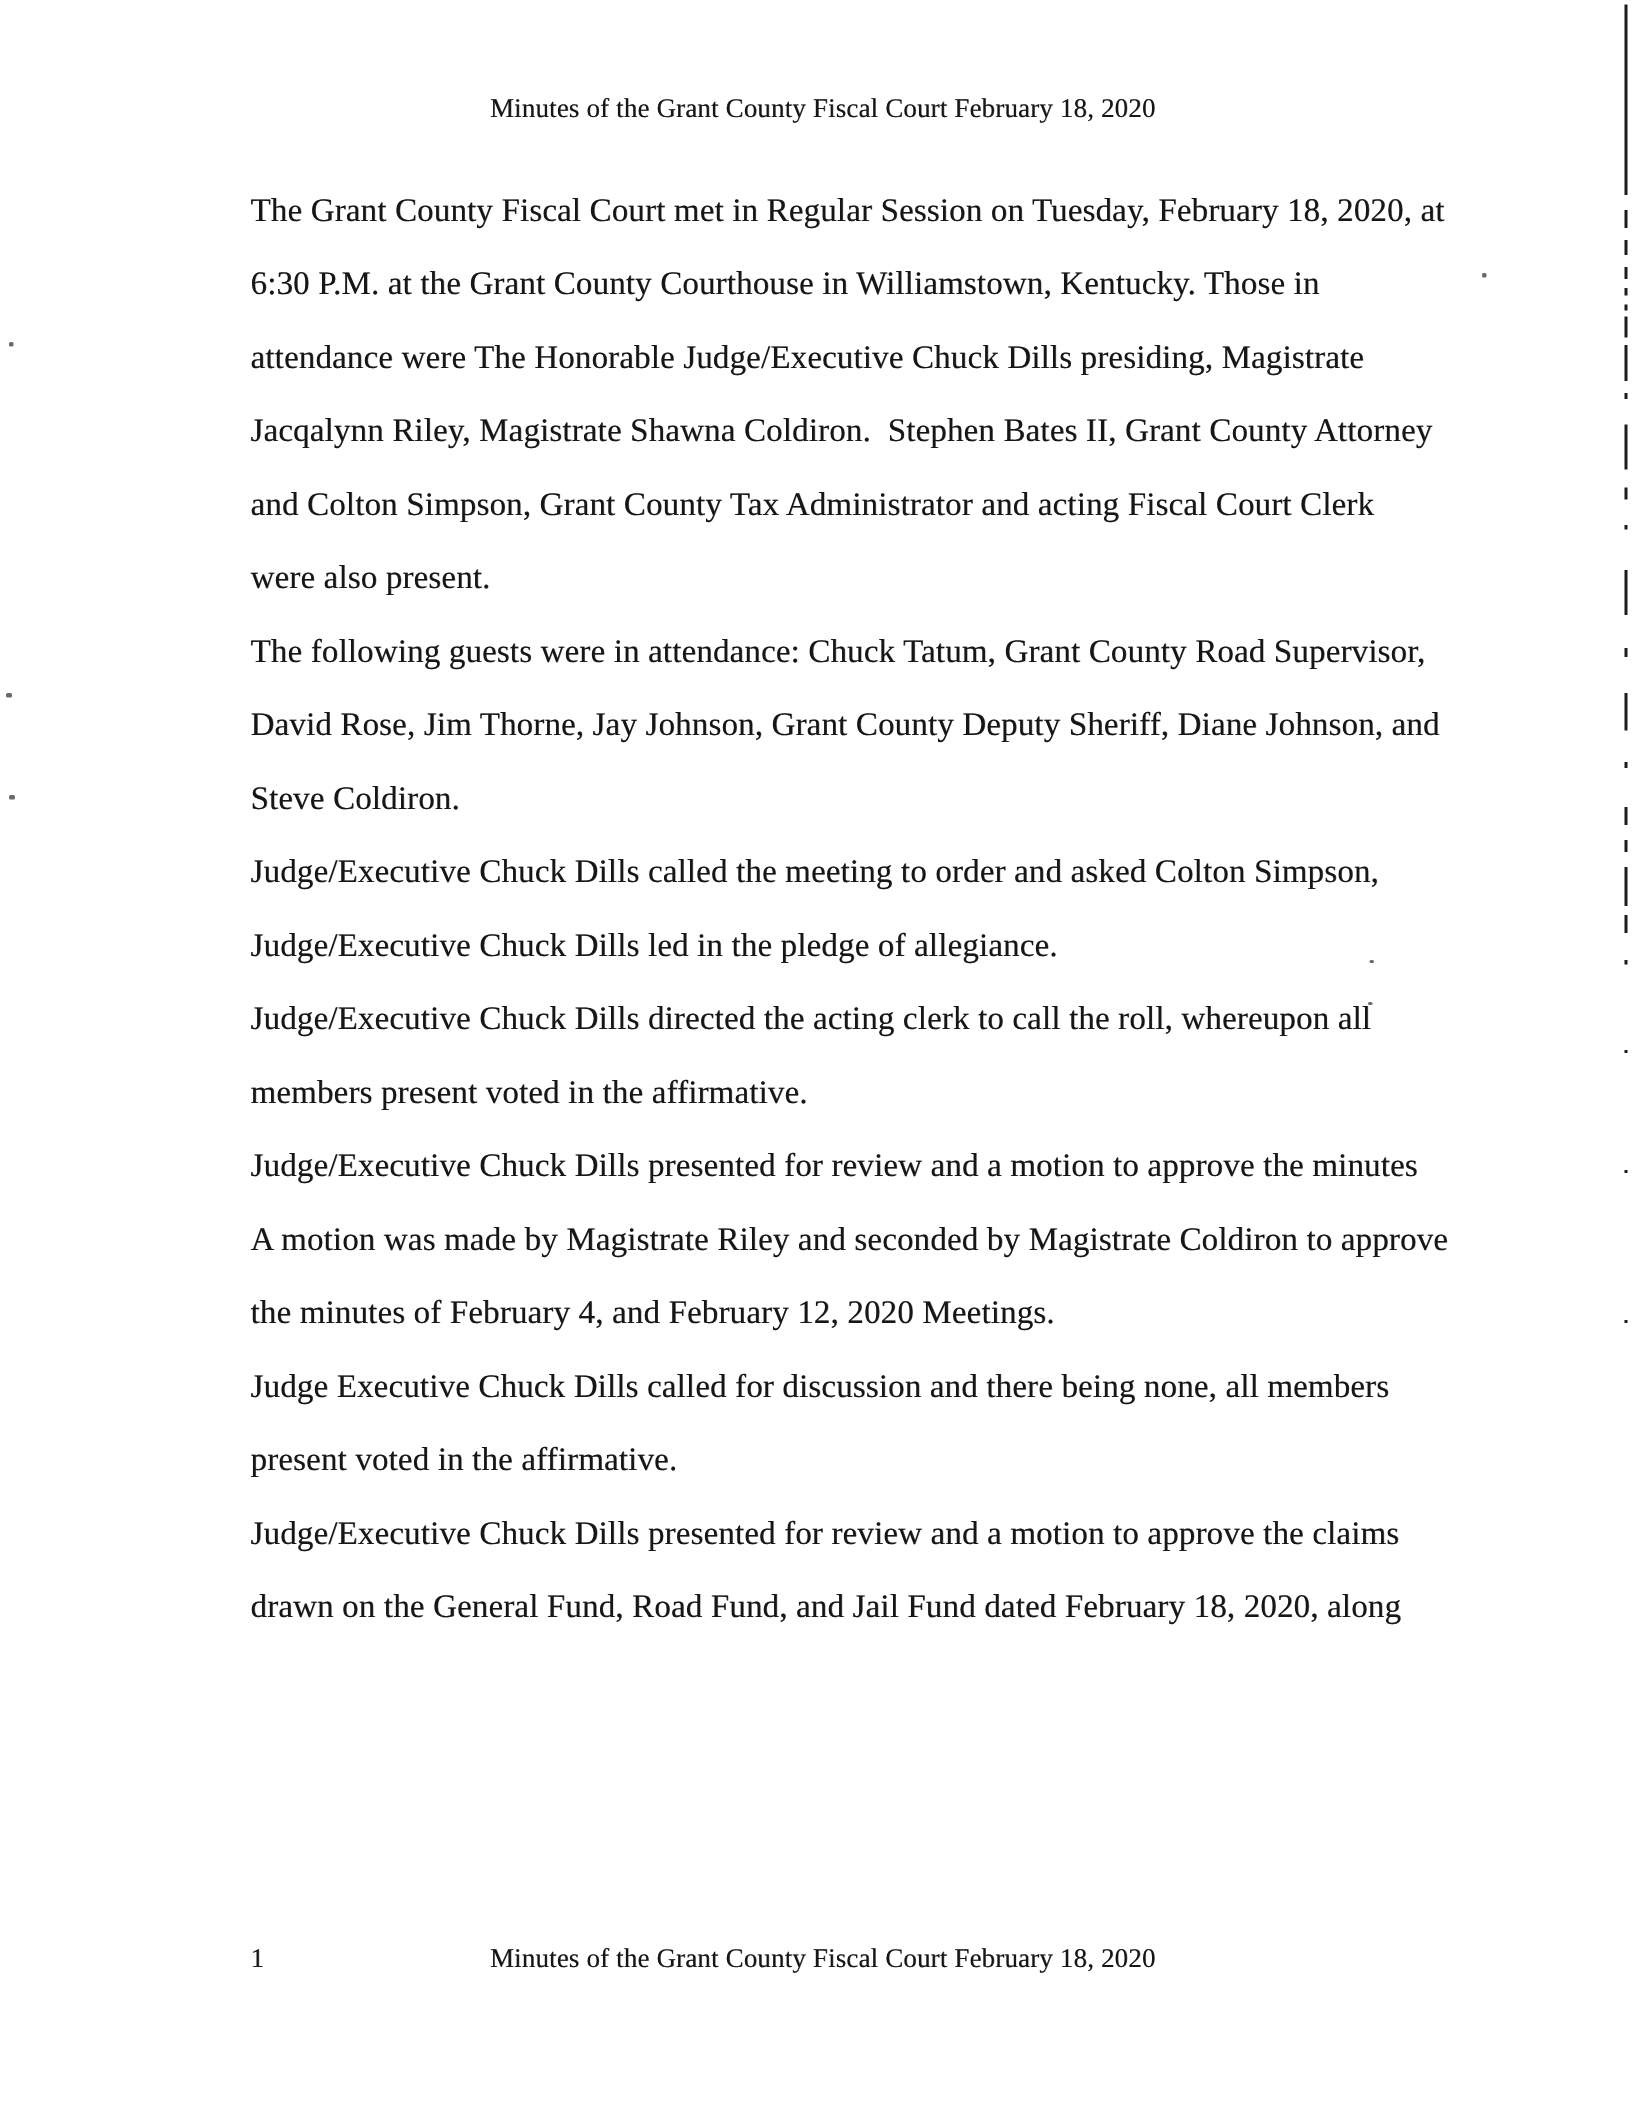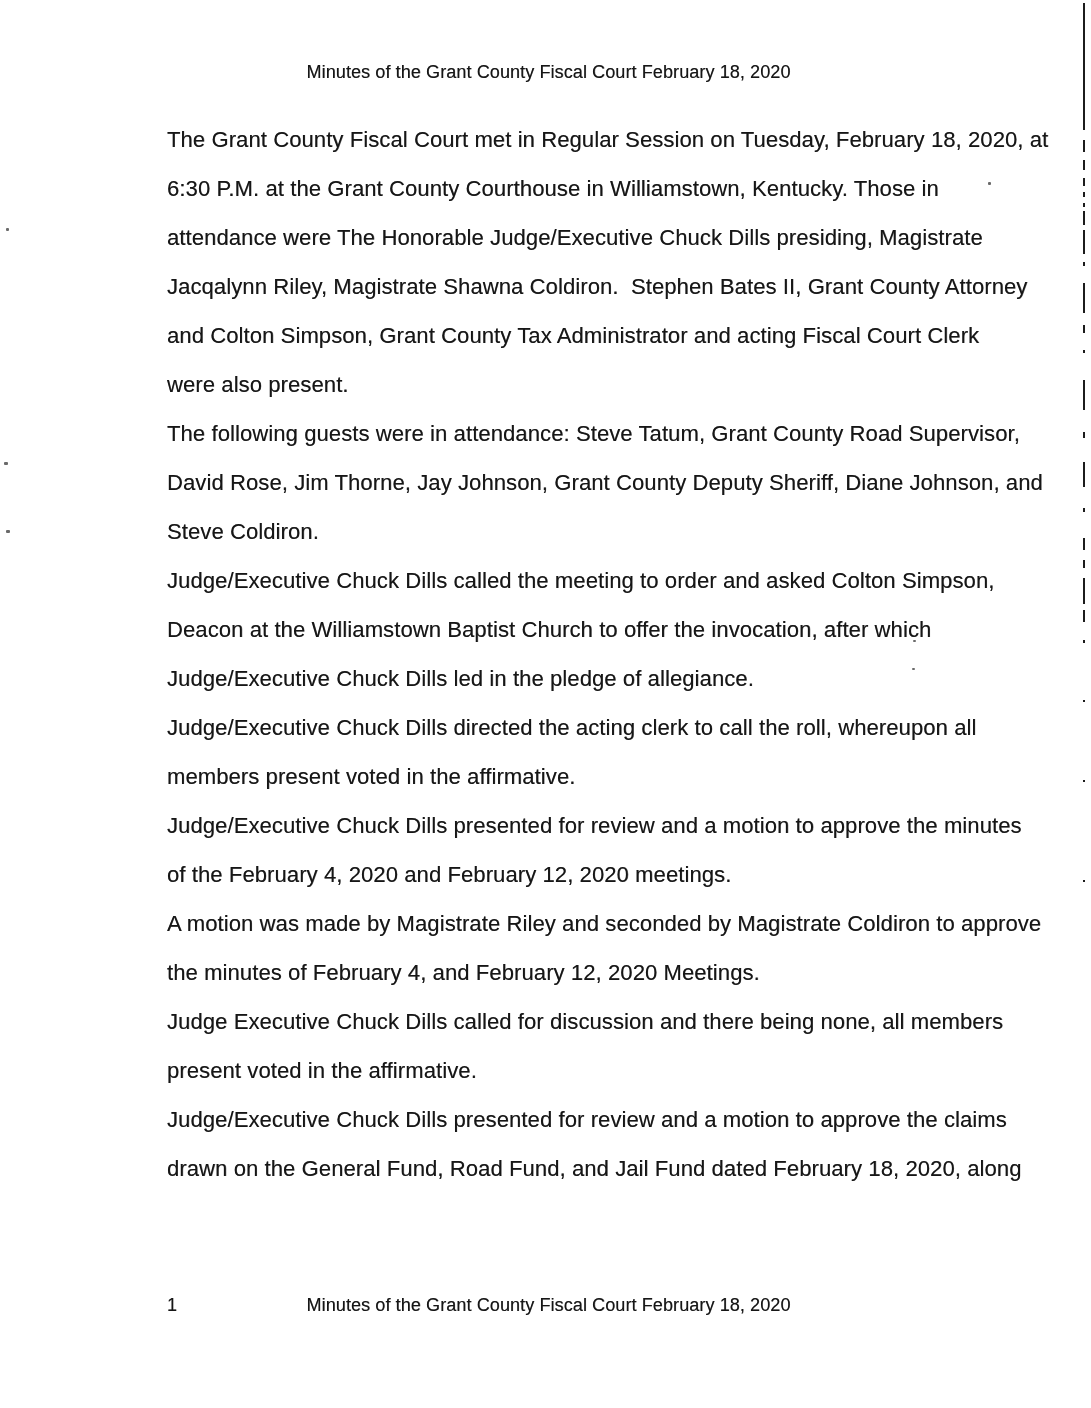--- a/index.html
+++ b/index.html
@@ -6,21 +6,21 @@
     margin: 0;
     padding: 0;
     background: #ffffff;
   }
   .page {
     position: relative;
     width: 1091px;
     height: 1408px;
     background: #ffffff;
     overflow: hidden;
-    font-family: Liberation Sans, sans-serif;
+    font-family: Liberation Serif, serif;
     color: #161616;
   }
   .doc-title {
     position: absolute;
     top: 60px;
     left: 167px;
     right: 161px;
     text-align: center;
     font-size: 18px;
     line-height: 24px;
@@ -86,30 +86,28 @@
 
   <div class="doc-title">Minutes of the Grant County Fiscal Court February 18, 2020</div>
 
   <div class="doc-body">
     <div class="body-line">The Grant County Fiscal Court met in Regular Session on Tuesday, February 18, 2020, at</div>
     <div class="body-line">6:30 P.M. at the Grant County Courthouse in Williamstown, Kentucky. Those in</div>
     <div class="body-line">attendance were The Honorable Judge/Executive Chuck Dills presiding, Magistrate</div>
     <div class="body-line">Jacqalynn Riley, Magistrate Shawna Coldiron.  Stephen Bates II, Grant County Attorney</div>
     <div class="body-line">and Colton Simpson, Grant County Tax Administrator and acting Fiscal Court Clerk</div>
     <div class="body-line">were also present.</div>
-    <div class="body-line">The following guests were in attendance: Steve Tatum, Grant County Road Supervisor,</div>
+    <div class="body-line">The following guests were in attendance: Chuck Tatum, Grant County Road Supervisor,</div>
     <div class="body-line">David Rose, Jim Thorne, Jay Johnson, Grant County Deputy Sheriff, Diane Johnson, and</div>
     <div class="body-line">Steve Coldiron.</div>
     <div class="body-line">Judge/Executive Chuck Dills called the meeting to order and asked Colton Simpson,</div>
-    <div class="body-line">Deacon at the Williamstown Baptist Church to offer the invocation, after which</div>
     <div class="body-line">Judge/Executive Chuck Dills led in the pledge of allegiance.</div>
     <div class="body-line">Judge/Executive Chuck Dills directed the acting clerk to call the roll, whereupon all</div>
     <div class="body-line">members present voted in the affirmative.</div>
     <div class="body-line">Judge/Executive Chuck Dills presented for review and a motion to approve the minutes</div>
-    <div class="body-line">of the February 4, 2020 and February 12, 2020 meetings.</div>
     <div class="body-line">A motion was made by Magistrate Riley and seconded by Magistrate Coldiron to approve</div>
     <div class="body-line">the minutes of February 4, and February 12, 2020 Meetings.</div>
     <div class="body-line">Judge Executive Chuck Dills called for discussion and there being none, all members</div>
     <div class="body-line">present voted in the affirmative.</div>
     <div class="body-line">Judge/Executive Chuck Dills presented for review and a motion to approve the claims</div>
     <div class="body-line">drawn on the General Fund, Road Fund, and Jail Fund dated February 18, 2020, along</div>
   </div>
 
   <div class="doc-footer">
     <span class="footer-page-number">1</span>

